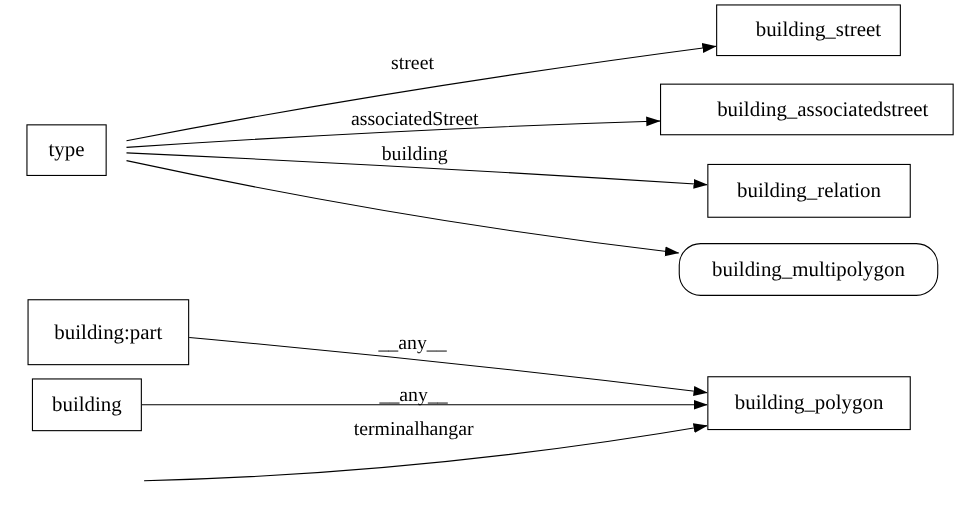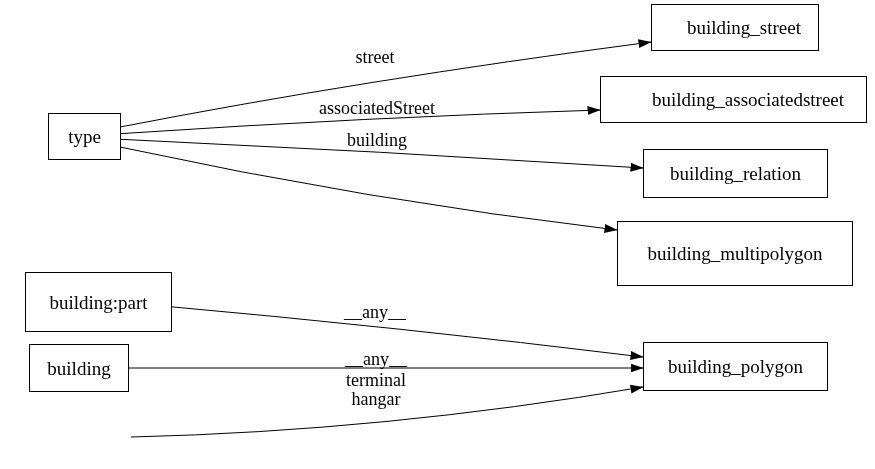--- a/index.html
+++ b/index.html
@@ -43,21 +43,21 @@
   .edge-label {
     position: absolute;
     transform: translate(-50%, -50%);
     font-size: 18px;
     line-height: 19px;
     white-space: pre;
     text-align: center;
   }
   .edge-label.multi {
     display: flex;
-    flex-direction: column;
+    flex-direction: row;
     align-items: center;
     justify-content: space-between;
   }
 </style>
 </head>
 <body>
 
 <div class="canvas">
 
   <svg class="edge-layer" width="875" height="469" viewBox="0 0 875 469" xmlns="http://www.w3.org/2000/svg">
@@ -68,37 +68,37 @@
     </defs>
     <path class="edge" d="M115,128 Q361,80 651,42" marker-end="url(#arrowhead)"></path>
     <path class="edge" d="M115,134 Q370,117 600,110" marker-end="url(#arrowhead)"></path>
     <path class="edge" d="M115,139 Q380,151 643,168" marker-end="url(#arrowhead)"></path>
     <path class="edge" d="M115,146 Q370,201 617,230" marker-end="url(#arrowhead)"></path>
     <path class="edge" d="M152,305 Q398,327 643,357" marker-end="url(#arrowhead)"></path>
     <path class="edge" d="M129,368 L643,368" marker-end="url(#arrowhead)"></path>
     <path class="edge" d="M131,437 Q385,431 643,387" marker-end="url(#arrowhead)"></path>
   </svg>
 
-  <div class="node" style="left:48px; top:113px; width:73px; height:47px;">
+  <div class="node" style="left:24px; top:113px; width:73px; height:47px;">
     <span>type</span>
   </div>
 
   <div class="node" style="left:651px; top:4px; width:168px; height:47px;padding-left:18px;">
     <span>building_street</span>
   </div>
 
   <div class="node" style="left:600px; top:76px; width:267px; height:47px;padding-left:29px;">
     <span>building_associatedstreet</span>
   </div>
 
   <div class="node" style="left:643px; top:149px; width:185px; height:49px;">
     <span>building_relation</span>
   </div>
 
-  <div class="node" style="left:617px; top:221px; width:236px; height:65px;">
+  <div class="node" style="left:617px; top:221px; width:236px; height:48px;border-radius:20px;">
     <span>building_multipolygon</span>
   </div>
 
   <div class="node" style="left:5px; top:272px; width:147px; height:60px;margin-left:20px;">
     <span>building:part</span>
   </div>
 
   <div class="node" style="left:29px; top:344px; width:100px; height:48px;">
     <span>building</span>
   </div>

